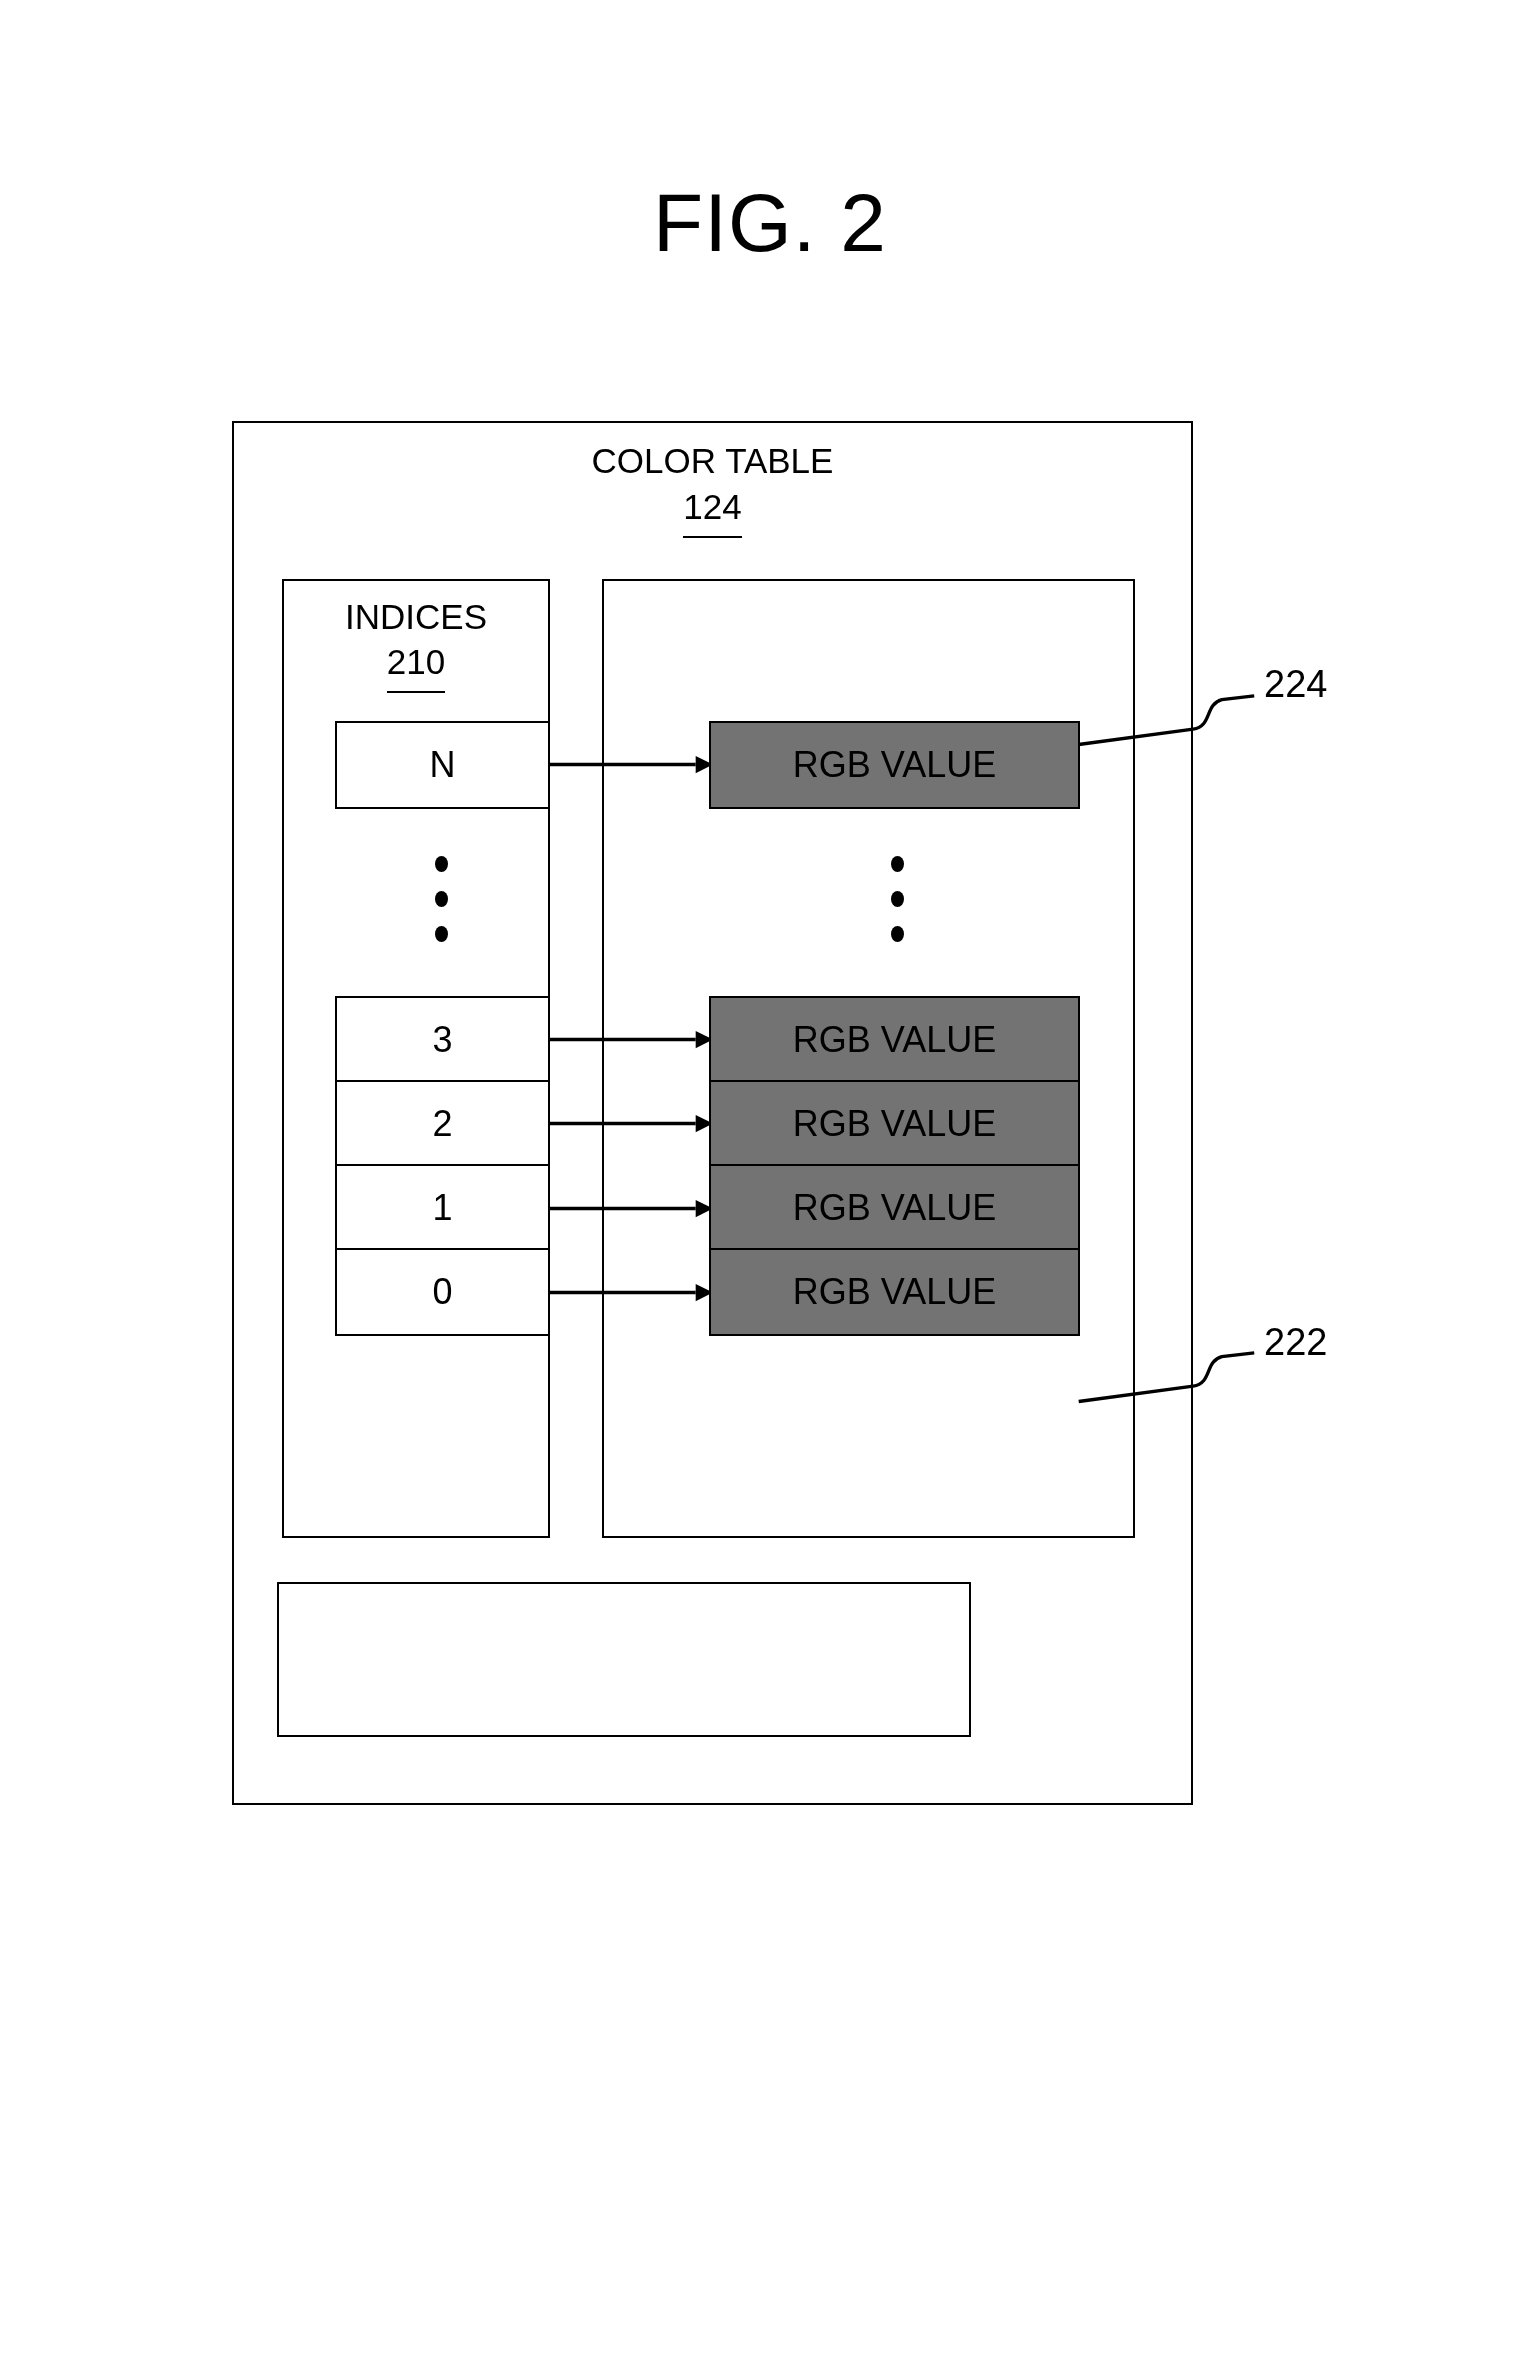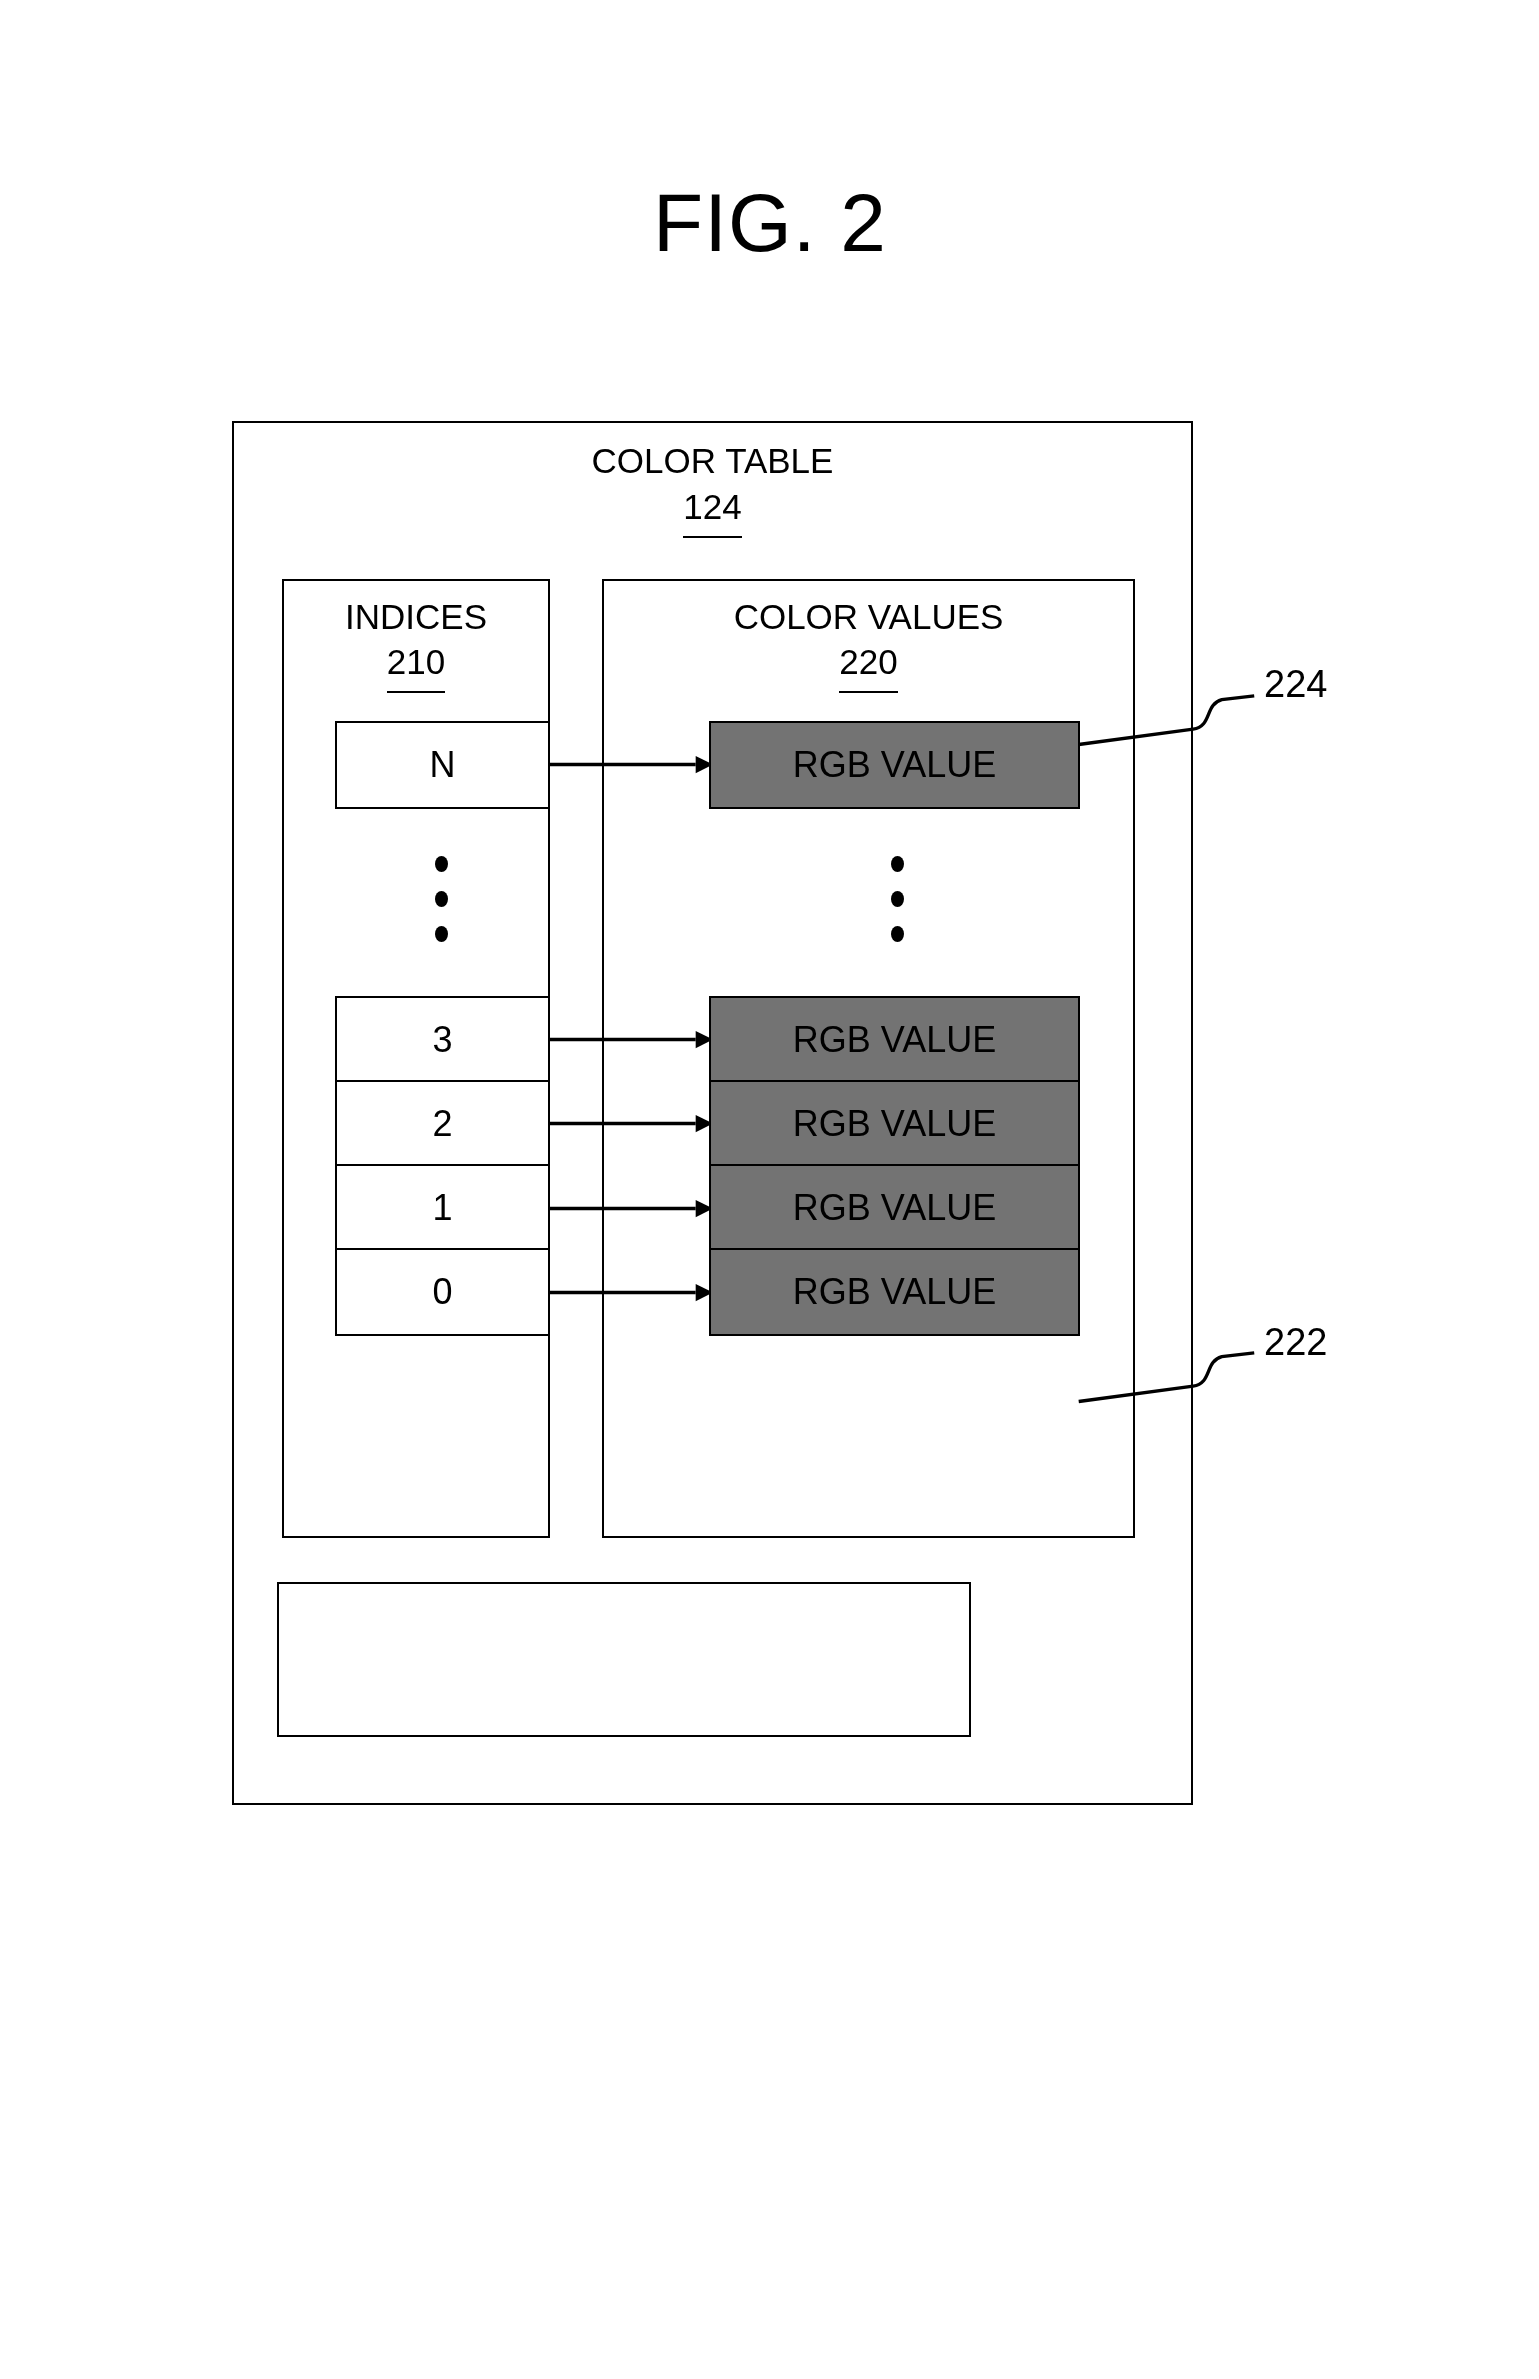--- a/index.html
+++ b/index.html
@@ -229,23 +229,21 @@
   <div class="ref-num" id="color-table-ref"><span>124</span></div>
 
   <div class="box" id="indices-column"></div>
 
   <div class="header-label" id="indices-title">INDICES</div>
 
   <div class="ref-num" id="indices-ref"><span>210</span></div>
 
   <div class="box" id="colorvalues-column"></div>
 
-  <div class="header-label" id="colorvalues-title">COLOR VALUES</div>
-
-  <div class="ref-num" id="colorvalues-ref"><span>220</span></div>
+
 
   <div class="index-cell" style="top:682px;">N</div>
   <div class="index-cell" style="top:957px;">3</div>
   <div class="index-cell" style="top:1041px;">2</div>
   <div class="index-cell" style="top:1125px;">1</div>
   <div class="index-cell" style="top:1209px;">0</div>
 
   <div class="rgb-cell" style="top:682px;">RGB VALUE</div>
   <div class="rgb-cell" style="top:957px;">RGB VALUE</div>
   <div class="rgb-cell" style="top:1041px;">RGB VALUE</div>

